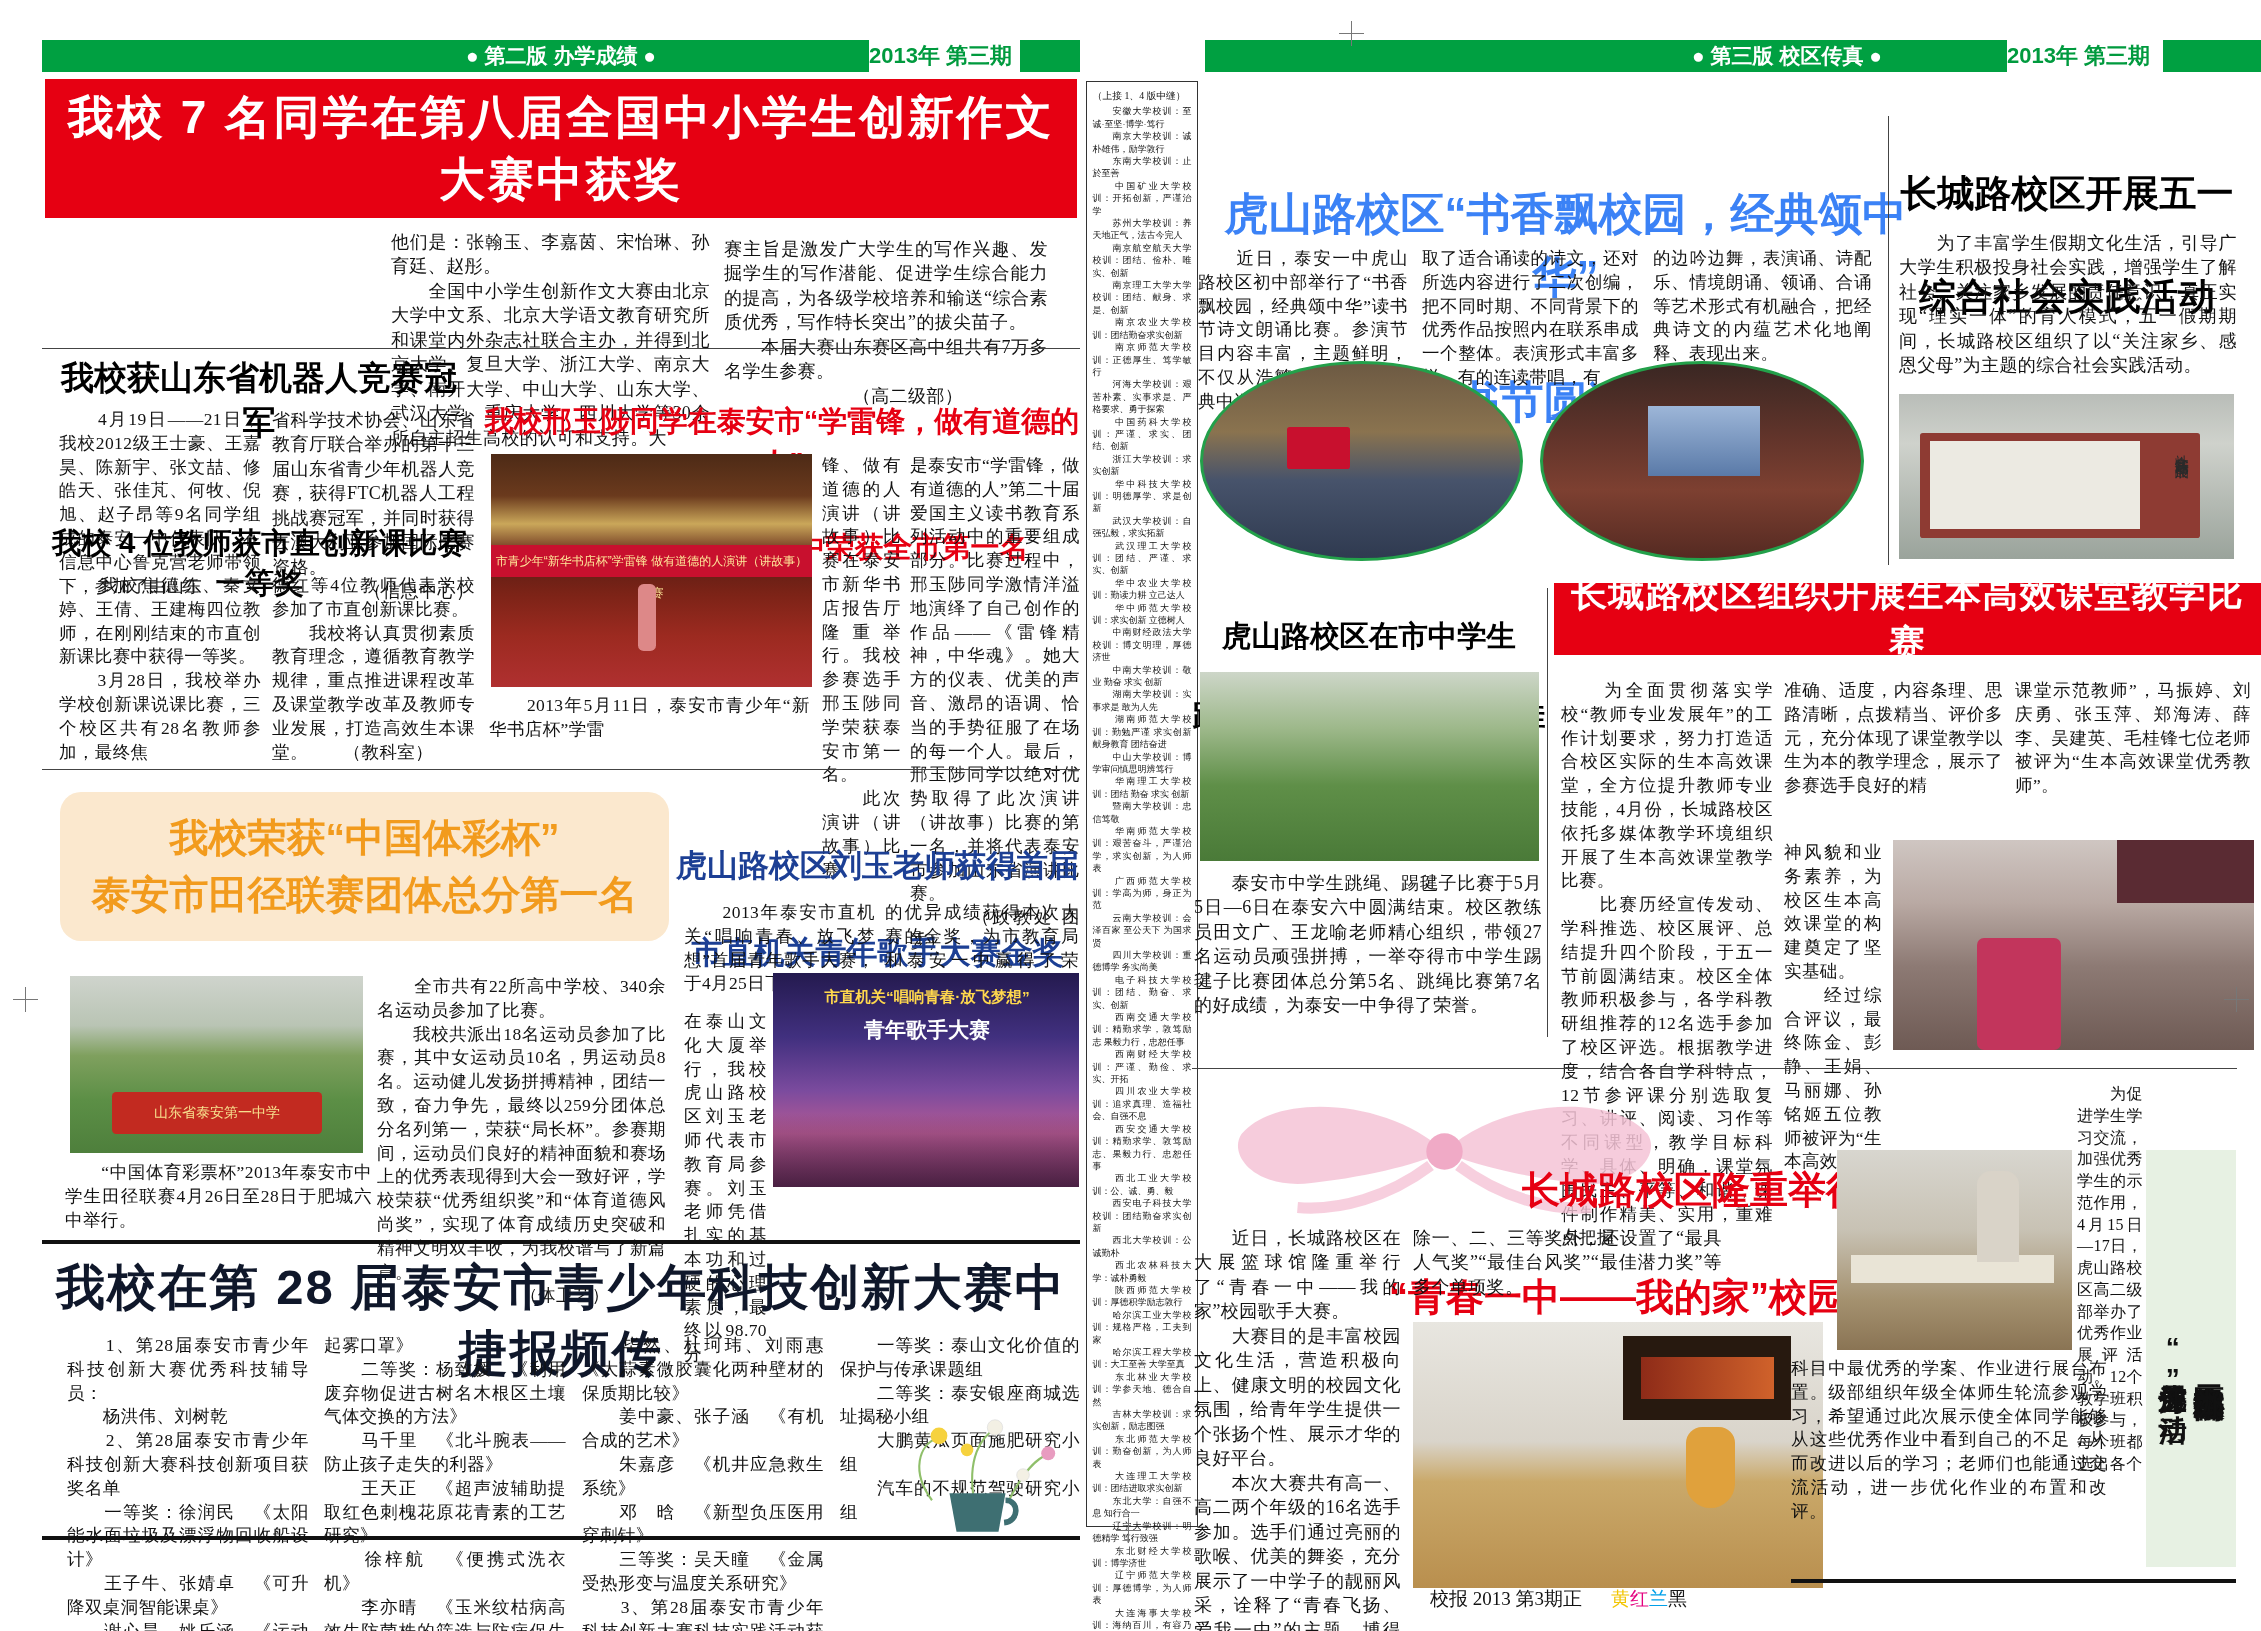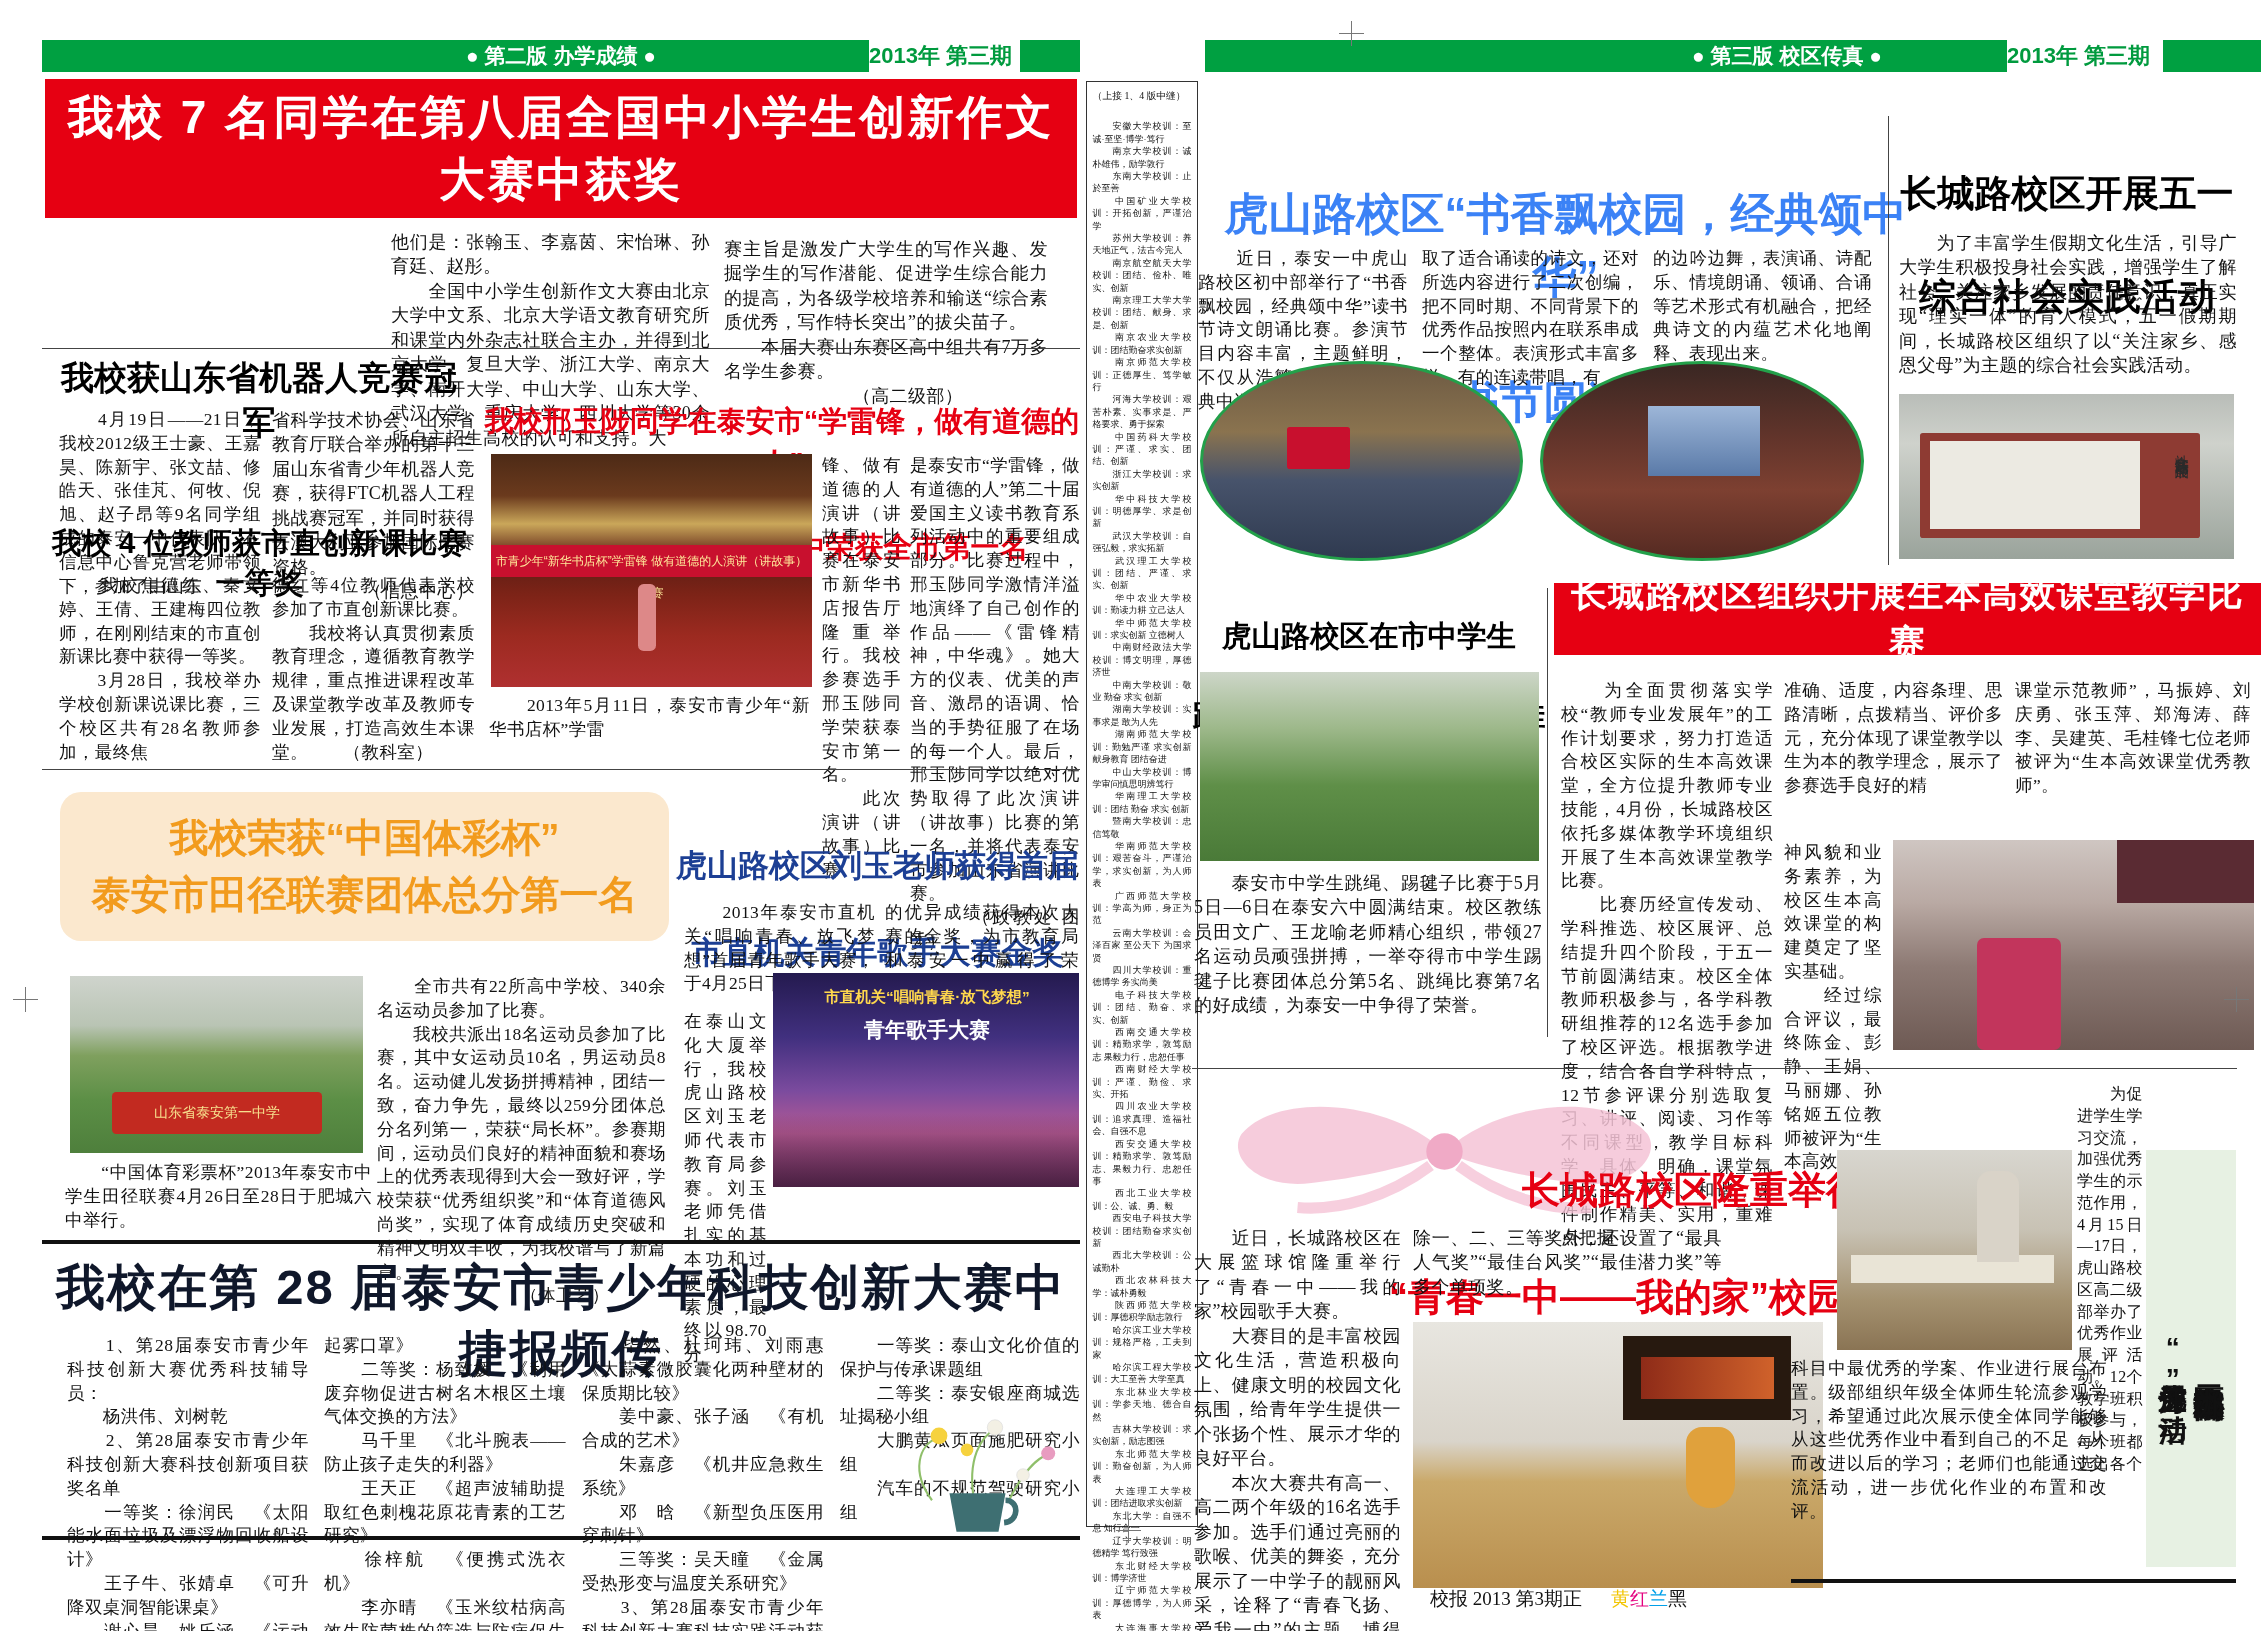--- a/index.html
+++ b/index.html
@@ -129,21 +129,21 @@
       <circle cx="150" cy="16" r="11" fill="#f3f0e4" stroke="#ddd"></circle>
     <circle cx="226" cy="53" r="10" fill="#e89cc0"></circle>
       <circle cx="110" cy="48" r="9" fill="#f6d23e"></circle>
     <circle cx="190" cy="84" r="9" fill="#f3f0e4" stroke="#ddd"></circle>
     <path d="M95 165 L85 110 L165 110 L155 165 Z" fill="#3e6f72"></path>
     <path d="M165 120 C 185 120, 185 150, 163 152" stroke="#3e6f72" stroke-width="8" fill="none"></path>
   </svg>
   <div class="rule" style="left:42px;top:1536px;width:1038px;height:3.5px;background:#111;"></div>
 
   <div class="abs" style="left:1086px;top:81px;width:112px;height:1446px;border:1.4px solid #333;box-sizing:border-box;padding:8.4px 5.6px;">
-    <div style="font-size:9.8px;margin-bottom:17px;">（上接 1、4 版中缝）</div>
+    <div style="font-size:9.8px;margin-bottom:2px;">（上接 1、4 版中缝）</div>
     <div style="font-size:9px;line-height:1.38;text-align:justify;white-space:pre-line;">　　安徽大学校训：至诚·至坚·博学·笃行
 　　南京大学校训：诚朴雄伟，励学敦行
 　　东南大学校训：止於至善
 　　中国矿业大学校训：开拓创新，严谨治学
 　　苏州大学校训：养天地正气，法古今完人
 　　南京航空航天大学校训：团结、俭朴、唯实、创新
 　　南京理工大学大学校训：团结、献身、求是、创新
 　　南京农业大学校训：团结勤奋求实创新
 　　南京师范大学校训：正德厚生、笃学敏行
 　　河海大学校训：艰苦朴素、实事求是、严格要求、勇于探索

